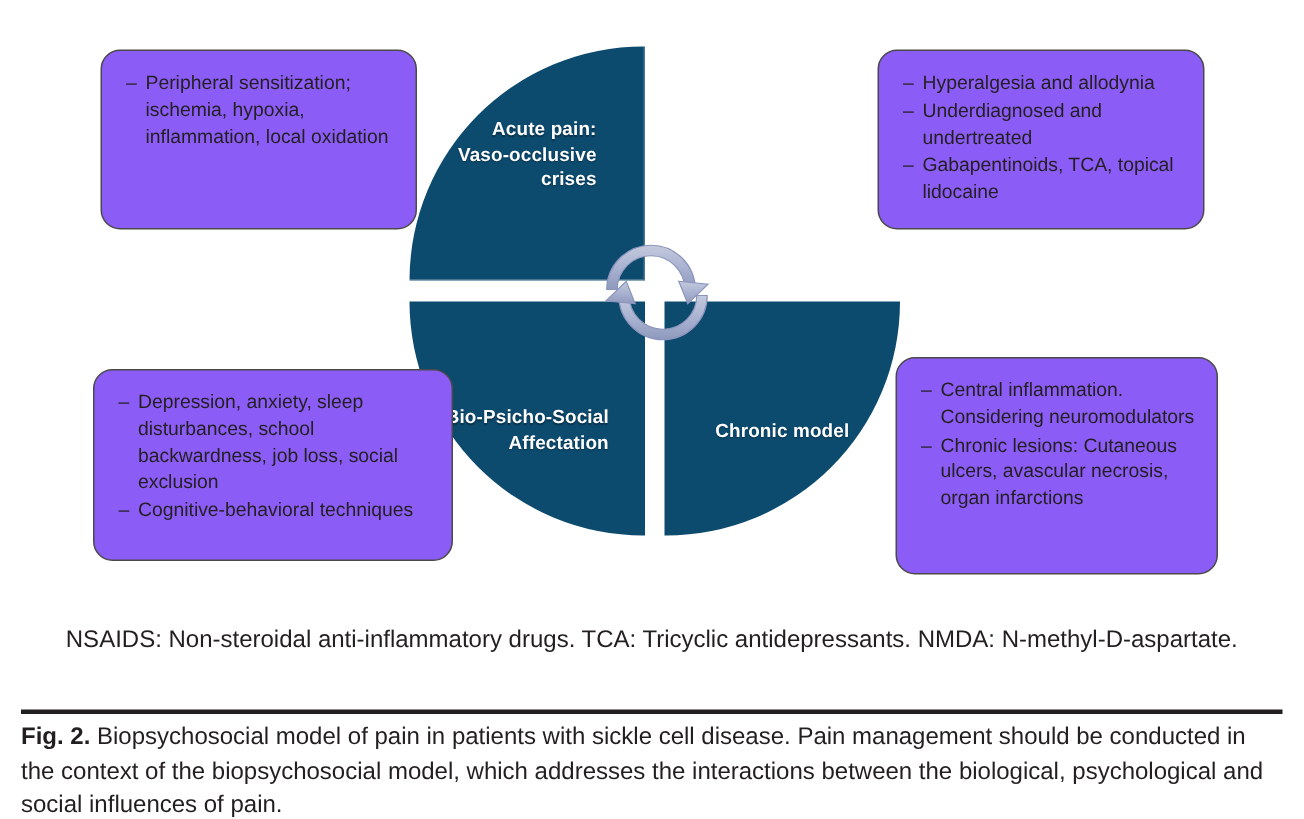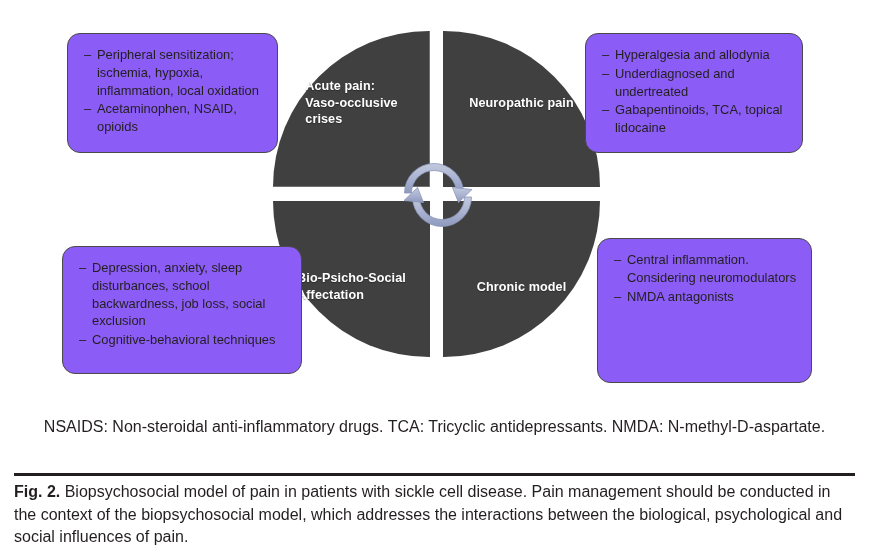--- a/index.html
+++ b/index.html
@@ -28,26 +28,26 @@
     position: absolute;
     left: 273px;
     top: 31px;
     width: 327px;
     height: 326px;
   }
   .quadrant {
     position: absolute;
     width: 157px;
     height: 156px;
-    background: #404040;
+    background: #0c4a6e;
     box-sizing: border-box;
     display: flex;
     align-items: center;
     justify-content: center;
-    text-align: left;
+    text-align: right;
     color: #ffffff;
     font-size: 12.6px;
     font-weight: bold;
     line-height: 1.32;
     letter-spacing: 0.1px;
     text-shadow: 0 1px 1px rgba(0,0,0,0.35);
   }
   .q-tl {
     left: 0; top: 0;
     border-radius: 157px 0 0 0;
@@ -157,23 +157,20 @@
 <body>
 
 <div id="figure-area">
 
   <div id="circle-wrap">
 
     <div class="quadrant q-tl">
       <span class="q-label">Acute pain:<br>Vaso-occlusive<br>crises</span>
     </div>
 
-    <div class="quadrant q-tr">
-      <span class="q-label">Neuropathic pain</span>
-    </div>
 
     <div class="quadrant q-bl">
       <span class="q-label">Bio-Psicho-Social<br>Affectation</span>
     </div>
 
     <div class="quadrant q-br">
       <span class="q-label">Chronic model</span>
     </div>
 
   </div>
@@ -202,21 +199,20 @@
                L 27.5 48
                A 22.5 22.5 0 0 0 72.5 48
                Z" fill="url(#arrowGrad)" stroke="#8b95bb" stroke-width="0.8"></path>
       <path d="M 31.5 53.5 L 12 51.5 L 25.5 38.5 Z" fill="url(#arrowGrad)" stroke="#8b95bb" stroke-width="0.8"></path>
     </g>
   </svg>
 
   <div class="info-box" id="box-top-left">
     <ul class="info-list">
       <li>Peripheral sensitization; ischemia, hypoxia, inflammation, local oxidation</li>
-      <li>Acetaminophen, NSAID, opioids</li>
     </ul>
   </div>
 
   <div class="info-box" id="box-bottom-left">
     <ul class="info-list">
       <li>Depression, anxiety, sleep disturbances, school backwardness, job loss, social exclusion</li>
       <li>Cognitive-behavioral techniques</li>
     </ul>
   </div>
 
@@ -224,21 +220,21 @@
     <ul class="info-list">
       <li>Hyperalgesia and allodynia</li>
       <li>Underdiagnosed and undertreated</li>
       <li>Gabapentinoids, TCA, topical lidocaine</li>
     </ul>
   </div>
 
   <div class="info-box" id="box-bottom-right">
     <ul class="info-list">
       <li>Central inflammation. Considering neuromodulators</li>
-      <li>NMDA antagonists</li>
+      <li>Chronic lesions: Cutaneous ulcers, avascular necrosis, organ infarctions</li>
     </ul>
   </div>
 
   <div id="abbrev-note">NSAIDS: Non-steroidal anti-inflammatory drugs. TCA: Tricyclic antidepressants. NMDA: N-methyl-D-aspartate.</div>
 
 </div>
 
 <div id="caption-rule"></div>
 <div id="caption">
   <span class="fig-no">Fig. 2.</span><span> Biopsychosocial model of pain in patients with sickle cell disease. Pain management should be conducted in the context of the biopsychosocial model, which addresses the interactions between the biological, psychological and social influences of pain.</span>

